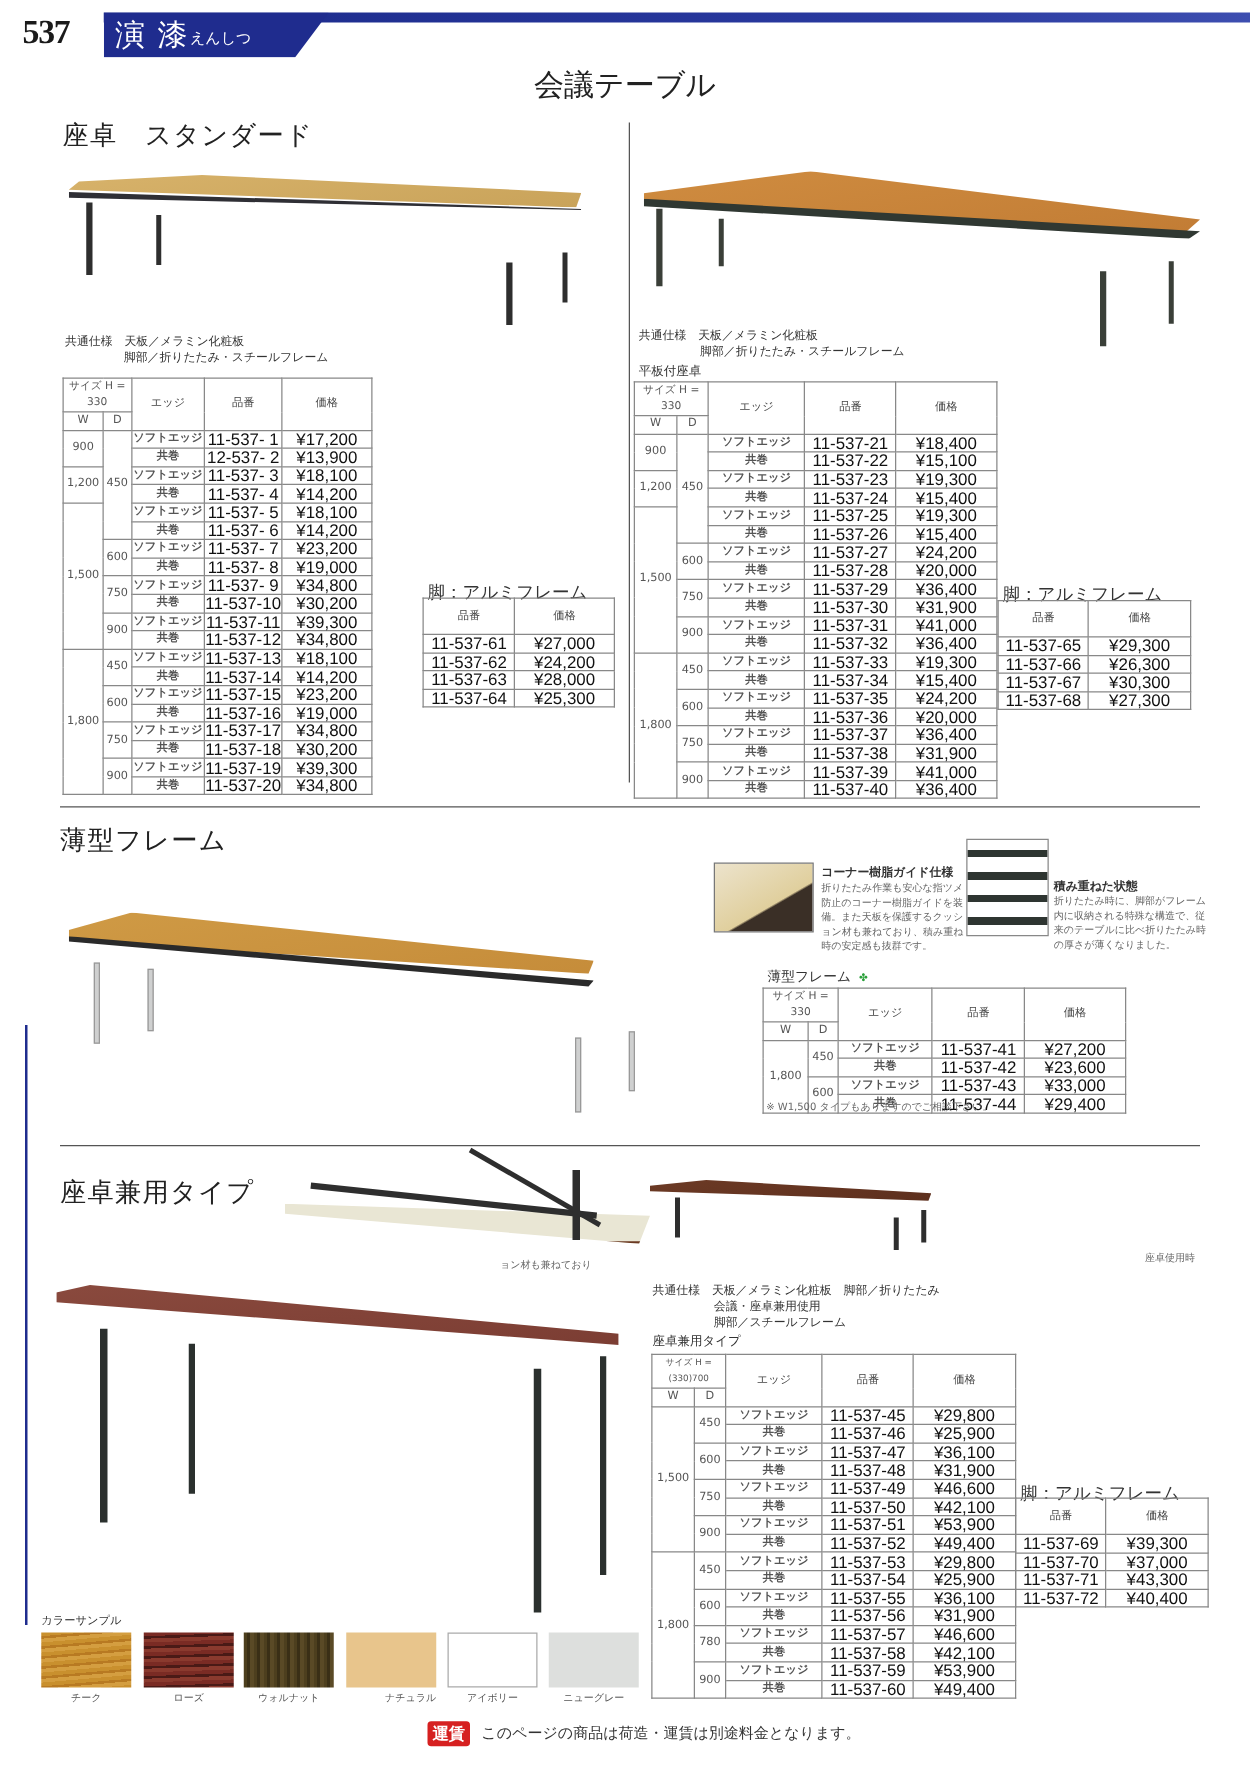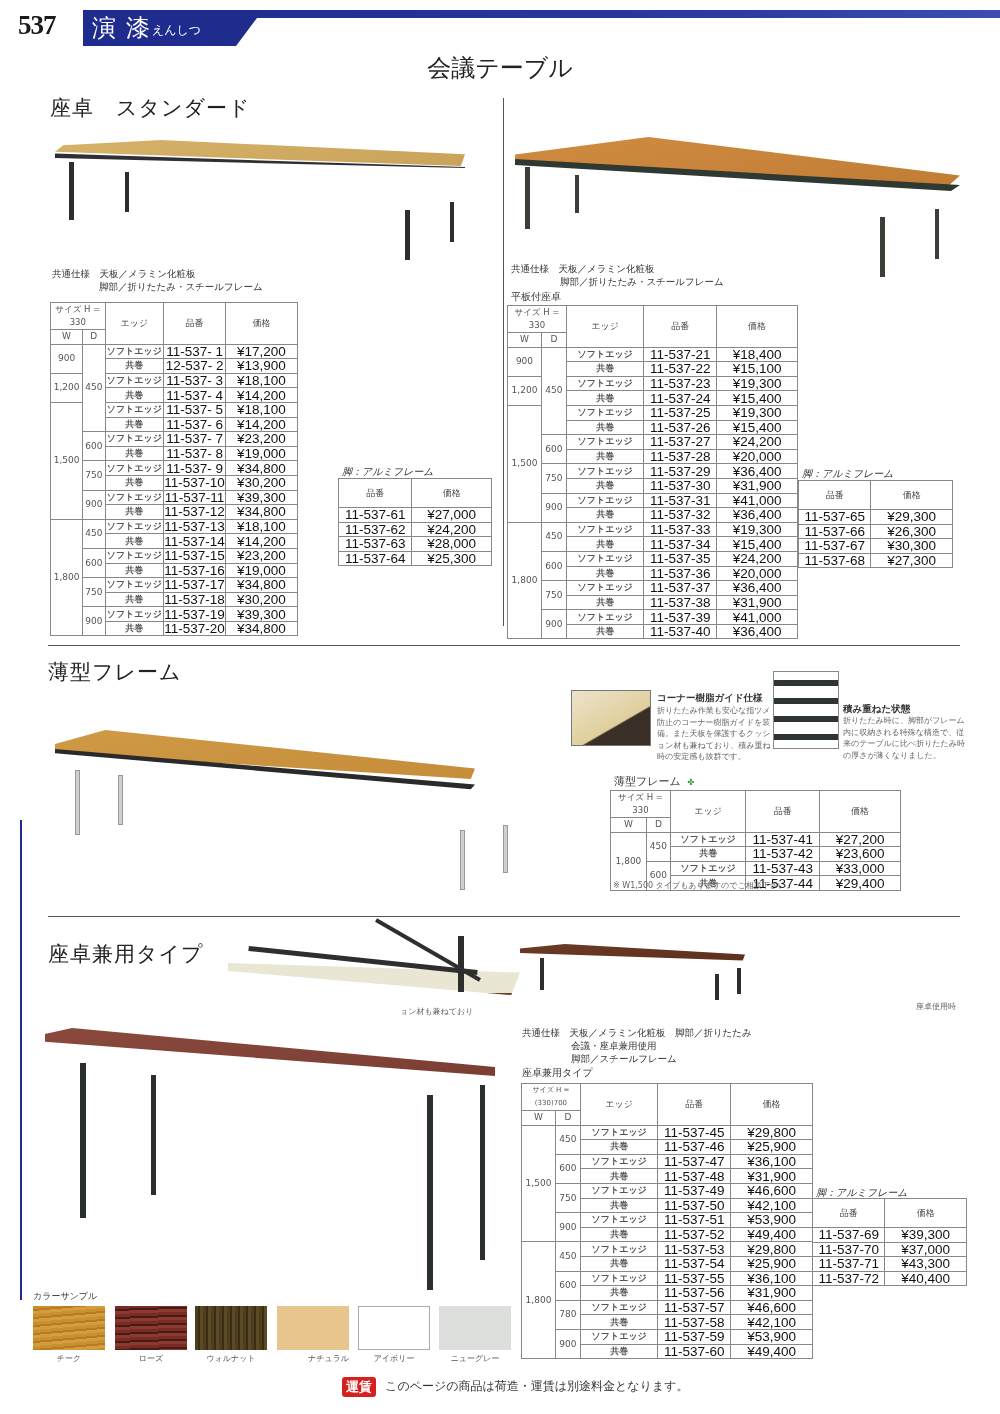--- a/index.html
+++ b/index.html
@@ -25,21 +25,21 @@
 
   
   table.t { border-collapse: collapse; font-size: 9px; color: #444; }
   table.t td, table.t th { border: 1px solid #888; padding: 0; text-align: center; font-weight: normal; height: 14.6px; line-height: 13px; }
   table.t th { height: 21px; }
   table.t .code, table.t .price { font-size: 13.5px; color: #111; font-family: "Liberation Sans", sans-serif; }
   table.t .edge { font-size: 9px; color: #555; font-weight: bold; }
   table.t .dim { font-size: 9px; color: #555; }
   table.t .sz { font-size: 8.5px; color: #555; height: 14px; }
 
-  .alu-label { font-size: 10px; color: #333; font-style: italic; }
+  .alu-label { font-size: 14px; color: #333; }
 
   
   .tbl-img { position: absolute; }
   .top { position: absolute; }
   .leg { position: absolute; background: #2e2e2e; }
 
   .caption { font-size: 8px; color: #666; }
 
   .swatch { position: absolute; width: 72px; height: 44px; }
   .swatch-label { position: absolute; width: 72px; text-align: center; font-size: 8px; color: #555; }

